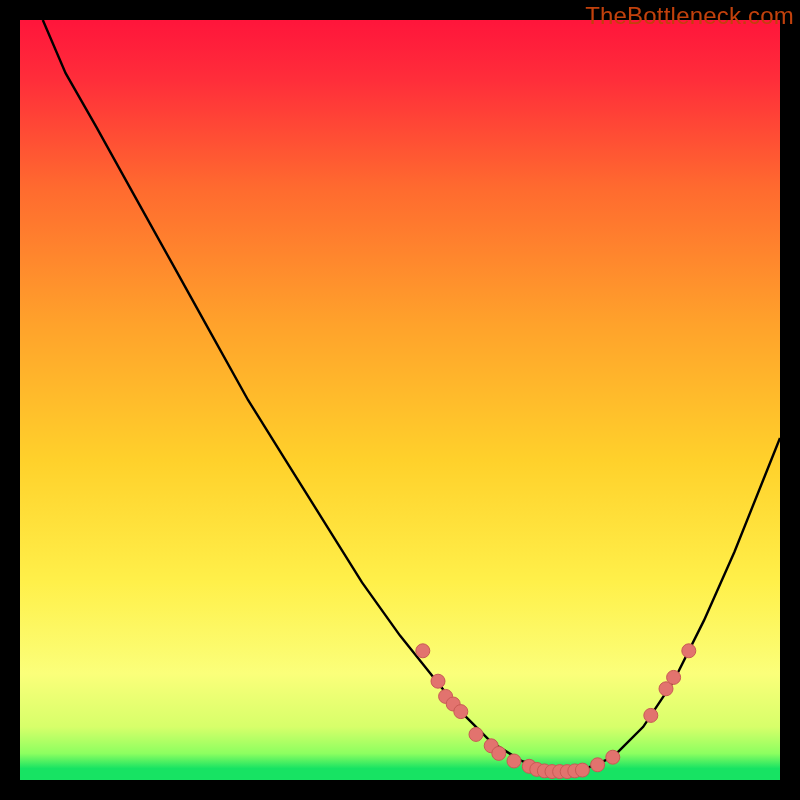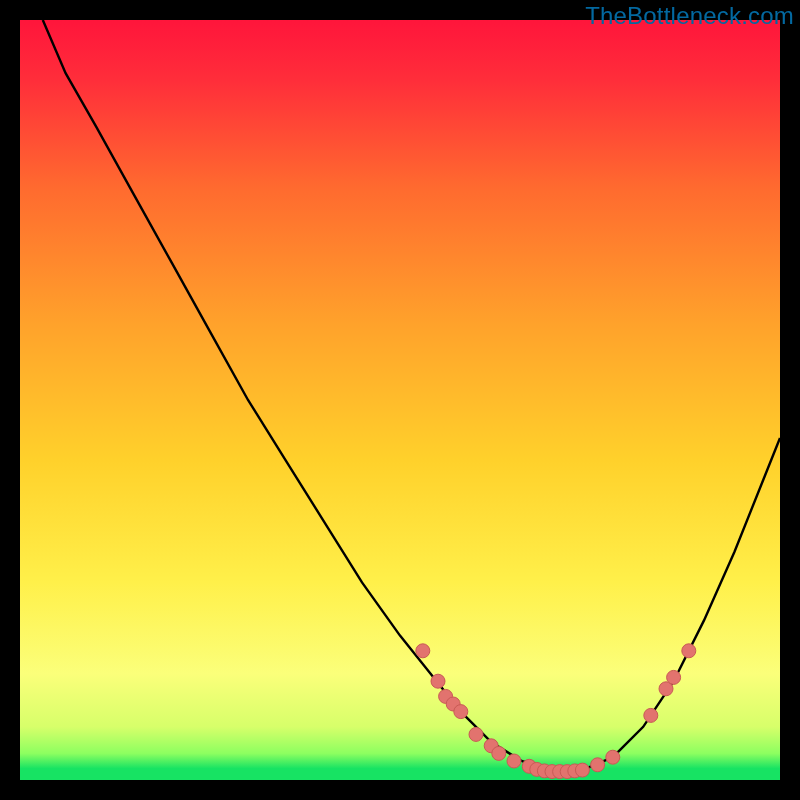--- a/index.html
+++ b/index.html
@@ -23,21 +23,21 @@
     position: absolute;
     left: 0;
     top: 0;
     width: 760px;
     height: 760px;
   }
   .watermark {
     position: absolute;
     top: 2px;
     right: 6px;
-    color: #0369a1;
+    color: #c2410c;
     font-size: 24px;
     font-weight: 500;
     letter-spacing: 0.2px;
   }
   svg { display: block; }
 </style>
 </head>
 <body>
 
 <div class="frame">

